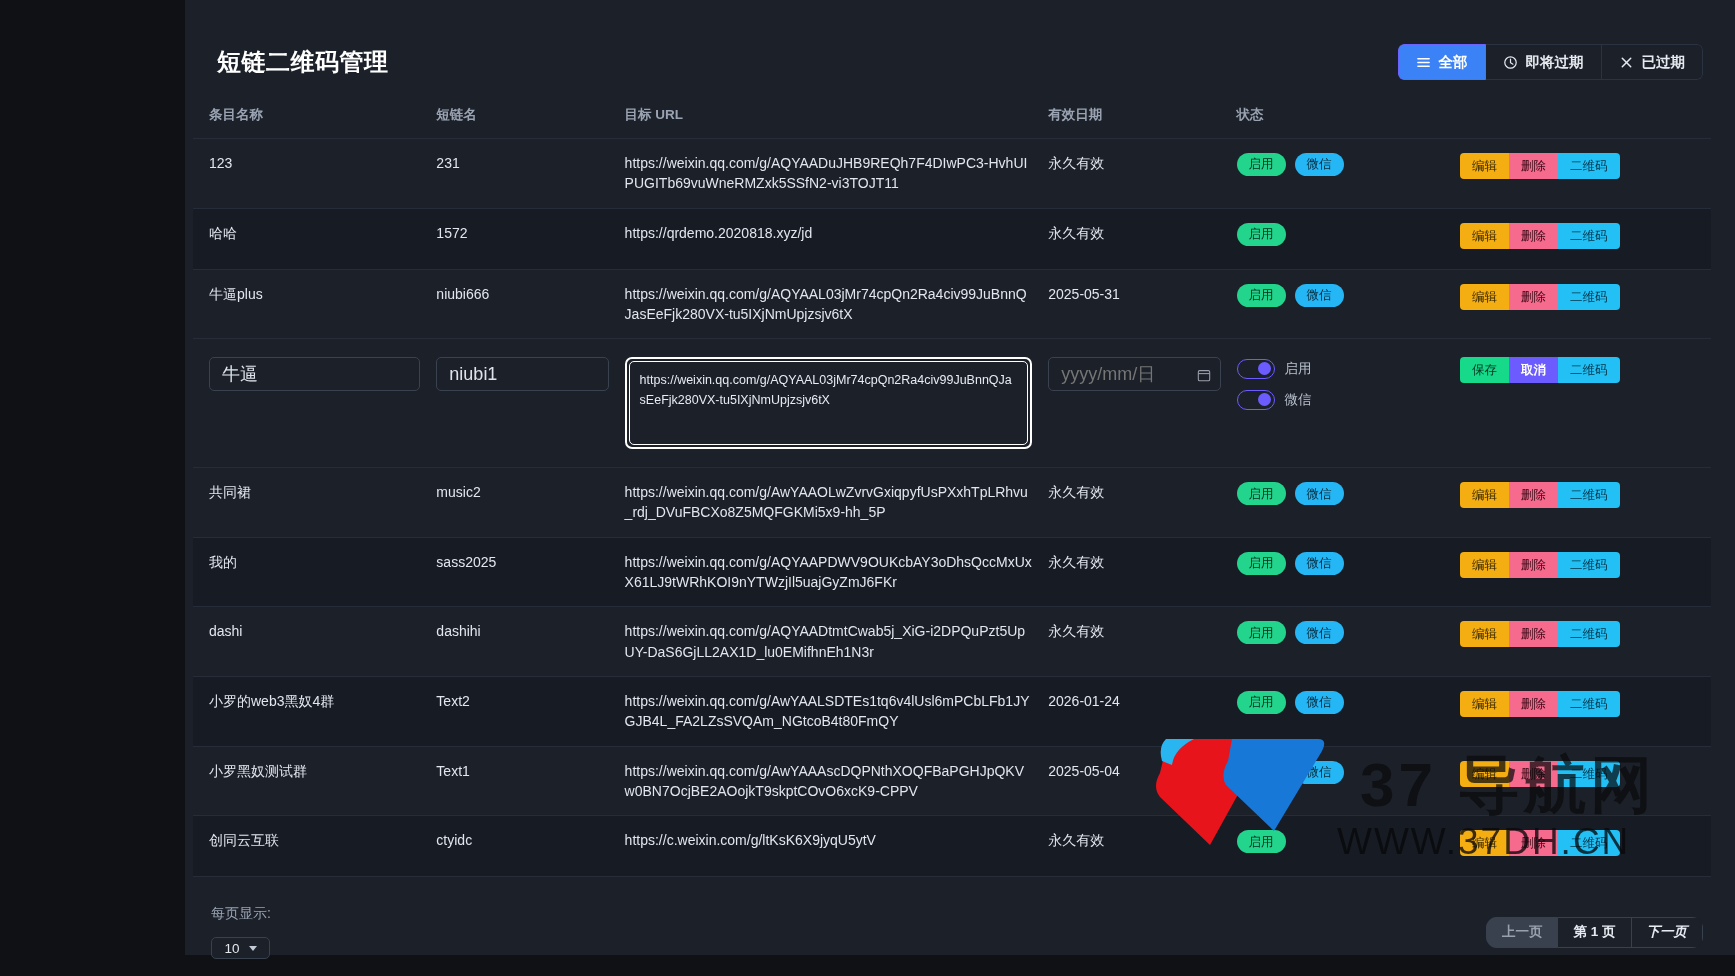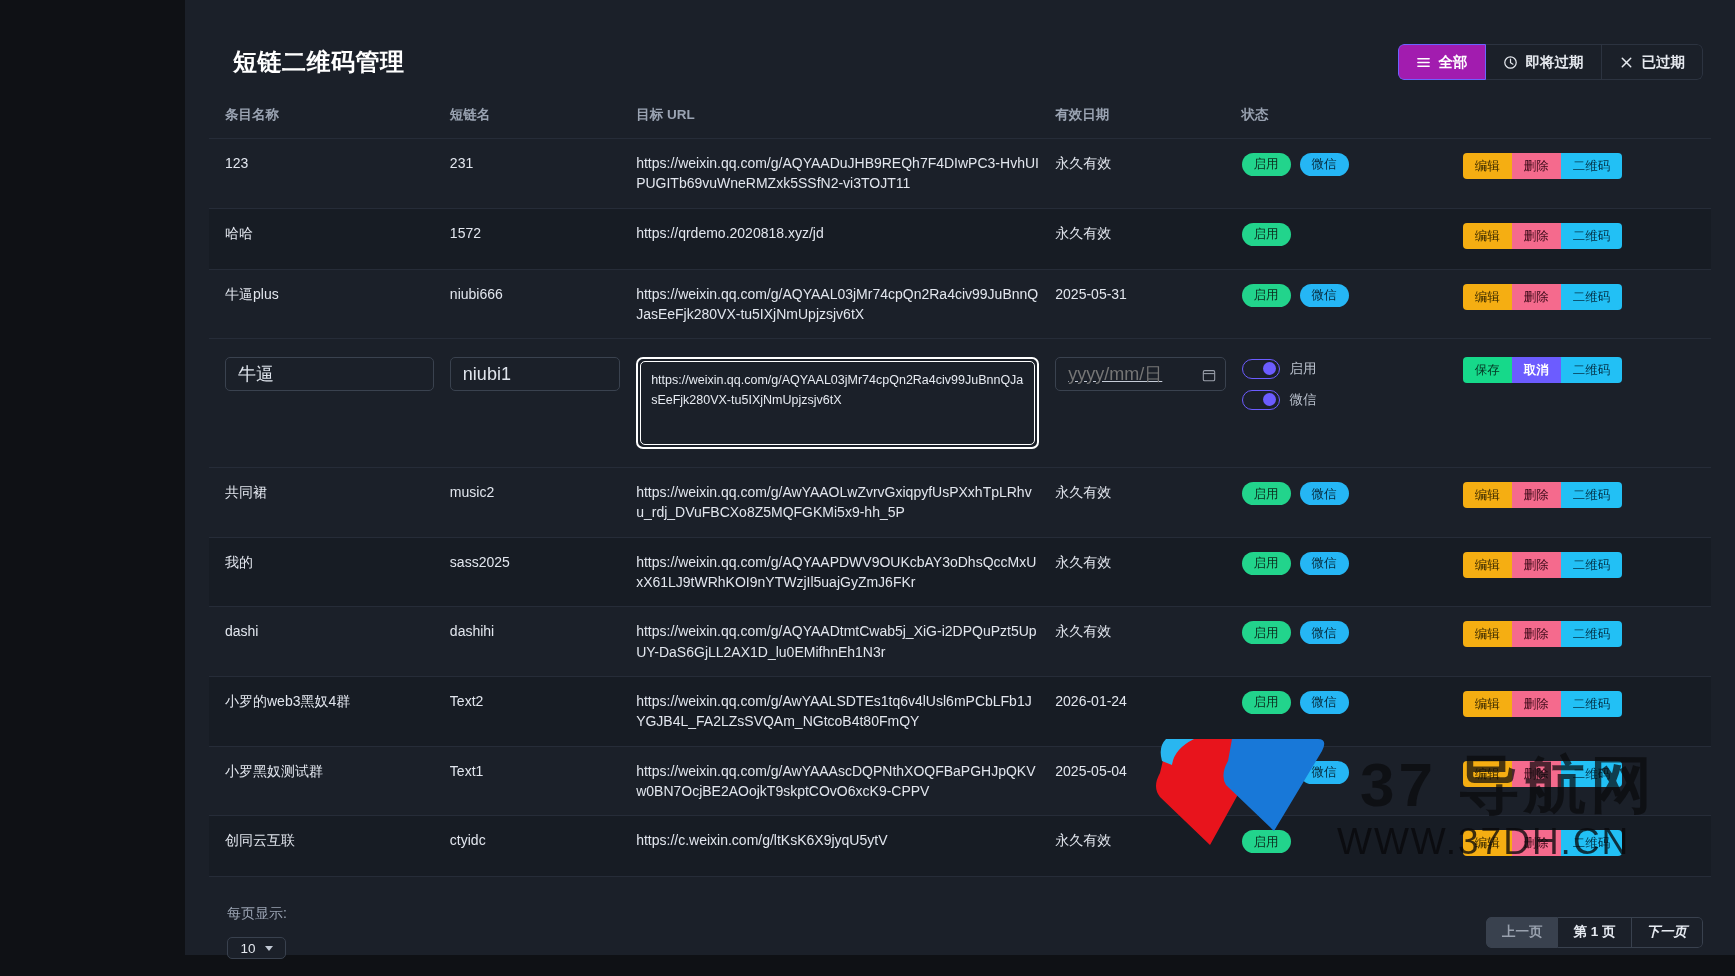--- a/index.html
+++ b/index.html
@@ -14,21 +14,21 @@
     width: 1735px; height: 976px;
     background: #0f1115;
   }
   
   .panel {
     position: absolute;
     left: 185px; top: 0px;
     width: 1550px; height: 955px;
     background: #1b2029;
   }
-  .panel-inner { padding: 36px 24px 0 24px; }
+  .panel-inner { padding: 36px 24px 0 8px; }
 
   
   .header {
     display: flex; align-items: center; justify-content: space-between;
     padding: 0 8px 0 24px;
     height: 52px;
   }
   .page-title {
     font-size: 24px; font-weight: bold; color: #ffffff;
     letter-spacing: .5px;
@@ -43,21 +43,21 @@
     font-size: 14.5px; font-weight: bold;
     border: 1px solid #2c3340;
     border-left: none;
     cursor: pointer;
     white-space: nowrap;
   }
   .filter-btn:first-child { border-left: 1px solid #2c3340;
     border-top-left-radius: 6px; border-bottom-left-radius: 6px; }
   .filter-btn:last-child { border-top-right-radius: 6px; border-bottom-right-radius: 6px; }
   .filter-btn.active {
-    background: #a21caf; border-color: #6c63ff; color: #ffffff;
+    background: #3b82f6; border-color: #6c63ff; color: #ffffff;
   }
   .f-ico { display: inline-flex; align-items: center; justify-content: center;
            width: 15px; height: 15px; }
   .f-ico svg { display: block; }
 
   
   table.grid { width: 100%; border-collapse: collapse; table-layout: fixed; }
   table.grid th {
     text-align: left;
     font-size: 13.5px; font-weight: bold;
@@ -145,21 +145,21 @@
     color: #e7ebf2;
     font-size: 12.5px;
     font-family: inherit;
     line-height: 1.55;
     padding: 9px 10px;
     resize: none;
     outline: none;
     word-break: break-all;
   }
   .date-wrap { position: relative; }
-  .date-wrap .inp { padding-right: 34px; color: #c6ccd8; text-decoration: underline; }
+  .date-wrap .inp { padding-right: 34px; color: #c6ccd8; }
   .cal-icon {
     position: absolute; right: 10px; top: 50%; transform: translateY(-50%);
     width: 14px; height: 14px; opacity: .75; pointer-events: none;
   }
   .toggles { display: flex; flex-direction: column; gap: 11px; padding-top: 2px; }
   .toggle-row { display: flex; align-items: center; gap: 10px; }
   .switch {
     width: 38px; height: 20px; border-radius: 11px;
     background: #1b2029;
     border: 1.5px solid #6c5cff;
@@ -180,21 +180,21 @@
   .per-page { display: flex; align-items: center; gap: 14px; flex-direction: column; }
   .per-page-label { font-size: 14px; color: #9aa3b2; }
   .select-box {
     display: flex; align-items: center; gap: 10px;
     height: 22px; padding: 0 12px;
     background: #1b2029; border: 1px solid #39414e; border-radius: 5px;
     color: #e3e7ee; font-size: 13.5px; cursor: pointer;
   }
   .caret { width: 0; height: 0; border-left: 4px solid transparent;
            border-right: 4px solid transparent; border-top: 5px solid #c2c9d4; }
-  .pager { display: flex; border-radius: 5px; overflow: hidden; }
+  .pager { display: flex; border-radius: 11px; overflow: hidden; }
   .pg {
     height: 31px; padding: 0 15px;
     display: flex; align-items: center;
     background: #1b2029;
     border: 1px solid #39414e; border-left: none;
     color: #e6eaf1; font-size: 13.5px; font-weight: bold;
     cursor: pointer; white-space: nowrap;
   }
   .pg:first-child { border-left: 1px solid #39414e;
       border-top-left-radius: 5px; border-bottom-left-radius: 5px; }

